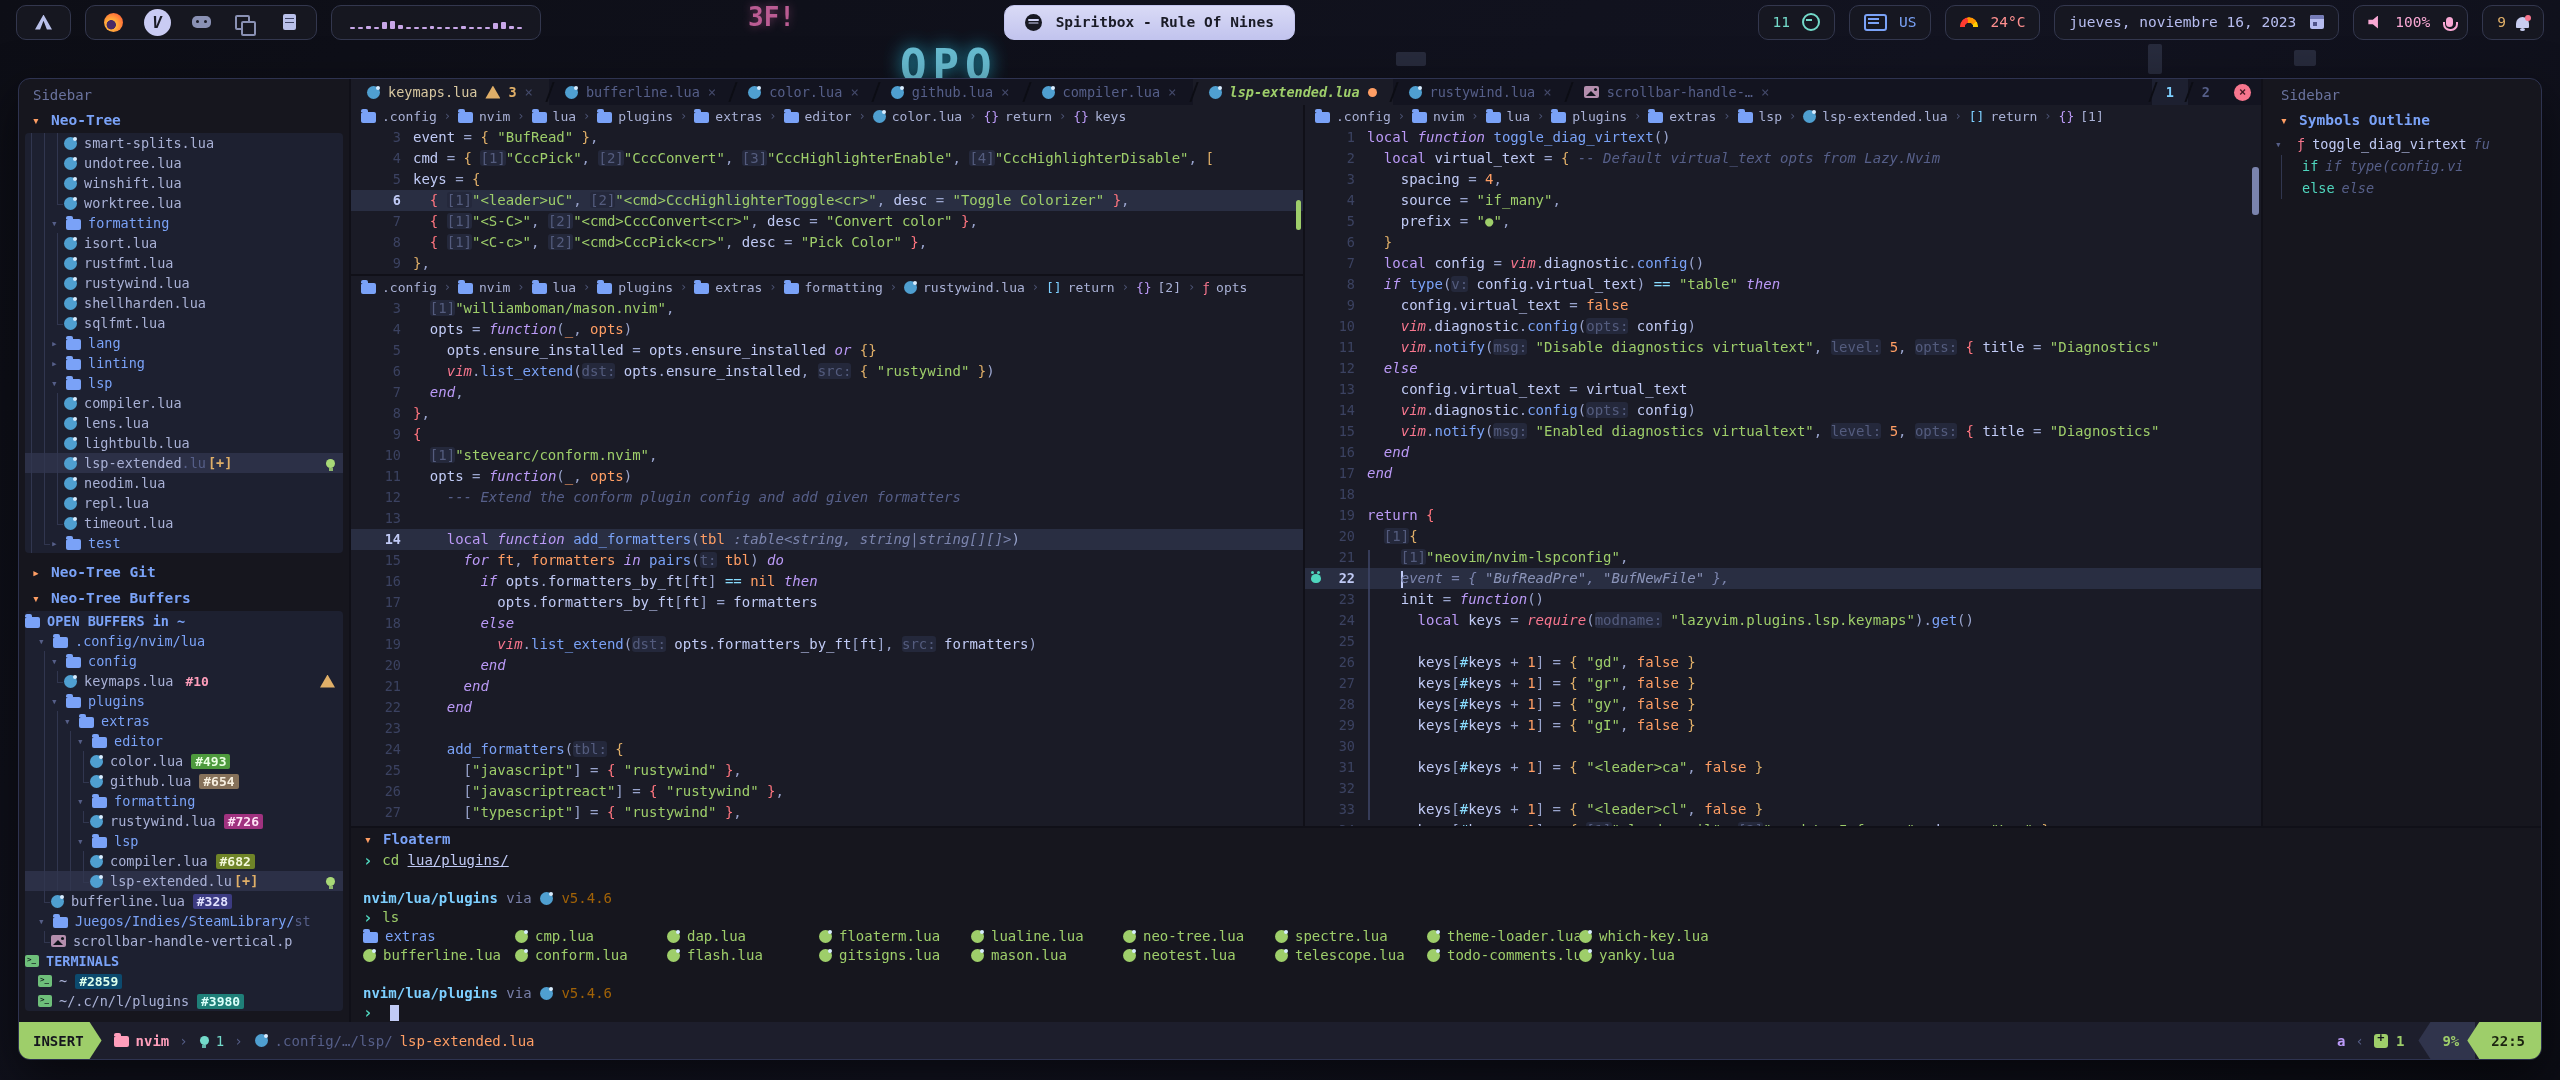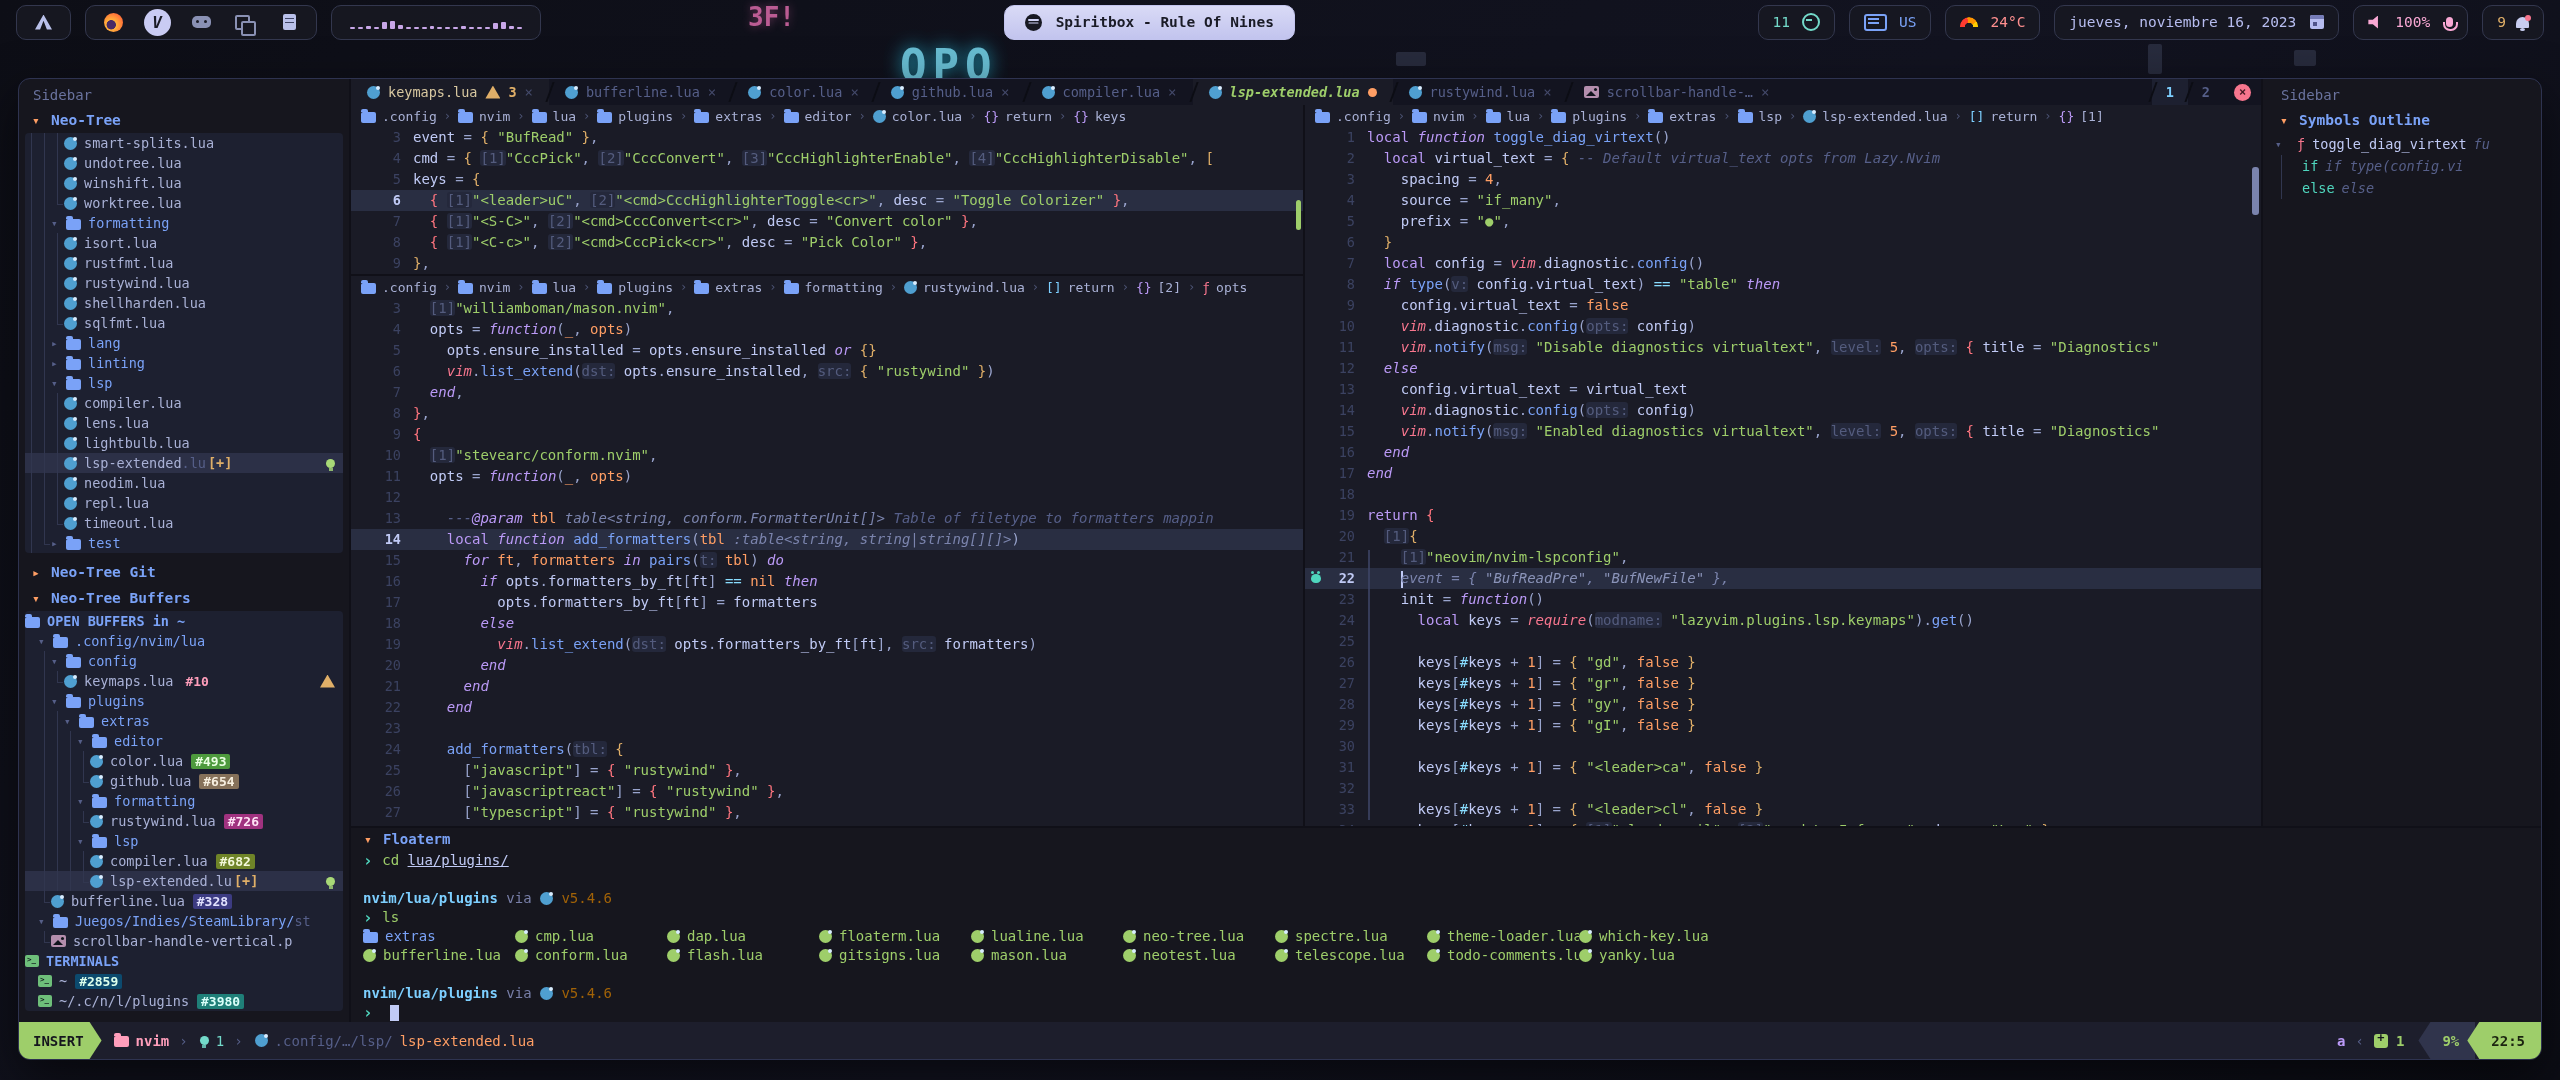--- a/index.html
+++ b/index.html
@@ -767,22 +767,22 @@
                     <div class="code">
                       <div class="cl"><span class="gut">3</span><span class="txt"><span class="tk-vd">  </span><span class="tk-h">[1]</span><span class="tk-s">"williamboman/mason.nvim"</span><span class="tk-vd">,</span></span></div>
                       <div class="cl"><span class="gut">4</span><span class="txt"><span class="tk-vd">  </span><span class="tk-v">opts</span><span class="tk-vd"> = </span><span class="tk-ki">function</span><span class="tk-vd">(</span><span class="tk-n">_</span><span class="tk-vd">, </span><span class="tk-n">opts</span><span class="tk-vd">)</span></span></div>
                       <div class="cl"><span class="gut">5</span><span class="txt"><span class="tk-vd">    </span><span class="tk-v">opts</span><span class="tk-vd">.</span><span class="tk-v">ensure_installed</span><span class="tk-vd"> = </span><span class="tk-v">opts</span><span class="tk-vd">.</span><span class="tk-v">ensure_installed</span><span class="tk-ki"> or </span><span class="tk-b">{}</span></span></div>
                       <div class="cl"><span class="gut">6</span><span class="txt"><span class="tk-vd">    </span><span class="tk-g">vim</span><span class="tk-vd">.</span><span class="tk-f">list_extend</span><span class="tk-vd">(</span><span class="tk-h">dst:</span><span class="tk-v"> opts</span><span class="tk-vd">.</span><span class="tk-v">ensure_installed</span><span class="tk-vd">, </span><span class="tk-h">src:</span><span class="tk-b"> { </span><span class="tk-s">"rustywind"</span><span class="tk-b"> }</span><span class="tk-vd">)</span></span></div>
                       <div class="cl"><span class="gut">7</span><span class="txt"><span class="tk-vd">  </span><span class="tk-ki">end</span><span class="tk-vd">,</span></span></div>
                       <div class="cl"><span class="gut">8</span><span class="txt"><span class="tk-b2">}</span><span class="tk-vd">,</span></span></div>
                       <div class="cl"><span class="gut">9</span><span class="txt"><span class="tk-b2">{</span></span></div>
                       <div class="cl"><span class="gut">10</span><span class="txt"><span class="tk-vd">  </span><span class="tk-h">[1]</span><span class="tk-s">"stevearc/conform.nvim"</span><span class="tk-vd">,</span></span></div>
                       <div class="cl"><span class="gut">11</span><span class="txt"><span class="tk-vd">  </span><span class="tk-v">opts</span><span class="tk-vd"> = </span><span class="tk-ki">function</span><span class="tk-vd">(</span><span class="tk-n">_</span><span class="tk-vd">, </span><span class="tk-n">opts</span><span class="tk-vd">)</span></span></div>
-                      <div class="cl"><span class="gut">12</span></div>
-                      <div class="cl"><span class="gut">13</span><span class="txt"><span class="tk-c">    ---</span><span class="tk-ki">@param</span><span class="tk-n"> tbl </span><span class="tk-di">table&lt;string, conform.FormatterUnit[]&gt;</span><span class="tk-c"> Table of filetype to formatters mappin</span></span></div>
+                      <div class="cl"><span class="gut">12</span><span class="txt"><span class="tk-c">    --- Extend the conform plugin config and add given formatters</span></span></div>
+                      <div class="cl"><span class="gut">13</span></div>
                       <div class="cl cur"><span class="gut">14</span><span class="txt"><span class="tk-vd">    </span><span class="tk-k">local</span><span class="tk-vd"> </span><span class="tk-ki">function</span><span class="tk-vd"> </span><span class="tk-f">add_formatters</span><span class="tk-vd">(</span><span class="tk-n">tbl</span><span class="tk-di"> :table&lt;string, string|string[][]&gt;</span><span class="tk-vd">)</span></span></div>
                       <div class="cl"><span class="gut">15</span><span class="txt"><span class="tk-vd">      </span><span class="tk-ki">for</span><span class="tk-vd"> </span><span class="tk-n">ft</span><span class="tk-vd">, </span><span class="tk-n">formatters</span><span class="tk-ki"> in </span><span class="tk-f">pairs</span><span class="tk-vd">(</span><span class="tk-h">t:</span><span class="tk-n"> tbl</span><span class="tk-vd">) </span><span class="tk-ki">do</span></span></div>
                       <div class="cl"><span class="gut">16</span><span class="txt"><span class="tk-vd">        </span><span class="tk-ki">if</span><span class="tk-v"> opts</span><span class="tk-vd">.</span><span class="tk-v">formatters_by_ft</span><span class="tk-vd">[</span><span class="tk-v">ft</span><span class="tk-vd">] </span><span class="tk-cy">==</span><span class="tk-n"> nil</span><span class="tk-ki"> then</span></span></div>
                       <div class="cl"><span class="gut">17</span><span class="txt"><span class="tk-vd">          </span><span class="tk-v">opts</span><span class="tk-vd">.</span><span class="tk-v">formatters_by_ft</span><span class="tk-vd">[</span><span class="tk-v">ft</span><span class="tk-vd">] = </span><span class="tk-v">formatters</span></span></div>
                       <div class="cl"><span class="gut">18</span><span class="txt"><span class="tk-vd">        </span><span class="tk-ki">else</span></span></div>
                       <div class="cl"><span class="gut">19</span><span class="txt"><span class="tk-vd">          </span><span class="tk-g">vim</span><span class="tk-vd">.</span><span class="tk-f">list_extend</span><span class="tk-vd">(</span><span class="tk-h">dst:</span><span class="tk-v"> opts</span><span class="tk-vd">.</span><span class="tk-v">formatters_by_ft</span><span class="tk-vd">[</span><span class="tk-v">ft</span><span class="tk-vd">], </span><span class="tk-h">src:</span><span class="tk-v"> formatters</span><span class="tk-vd">)</span></span></div>
                       <div class="cl"><span class="gut">20</span><span class="txt"><span class="tk-vd">        </span><span class="tk-ki">end</span></span></div>
                       <div class="cl"><span class="gut">21</span><span class="txt"><span class="tk-vd">      </span><span class="tk-ki">end</span></span></div>
                       <div class="cl"><span class="gut">22</span><span class="txt"><span class="tk-vd">    </span><span class="tk-ki">end</span></span></div>
                       <div class="cl"><span class="gut">23</span><span class="txt"></span></div>

